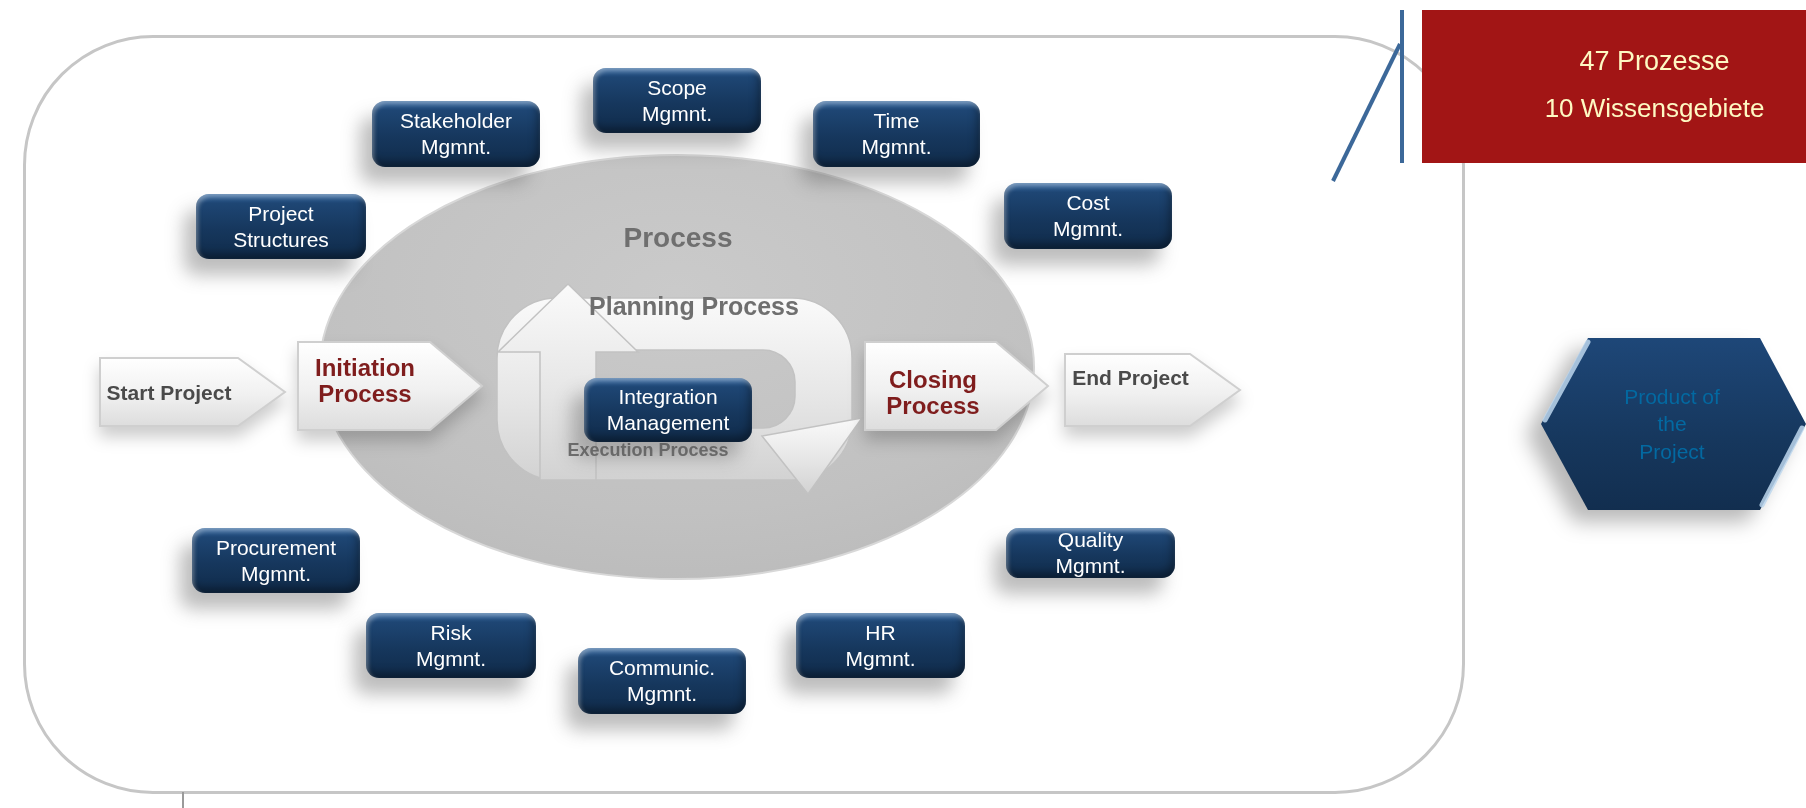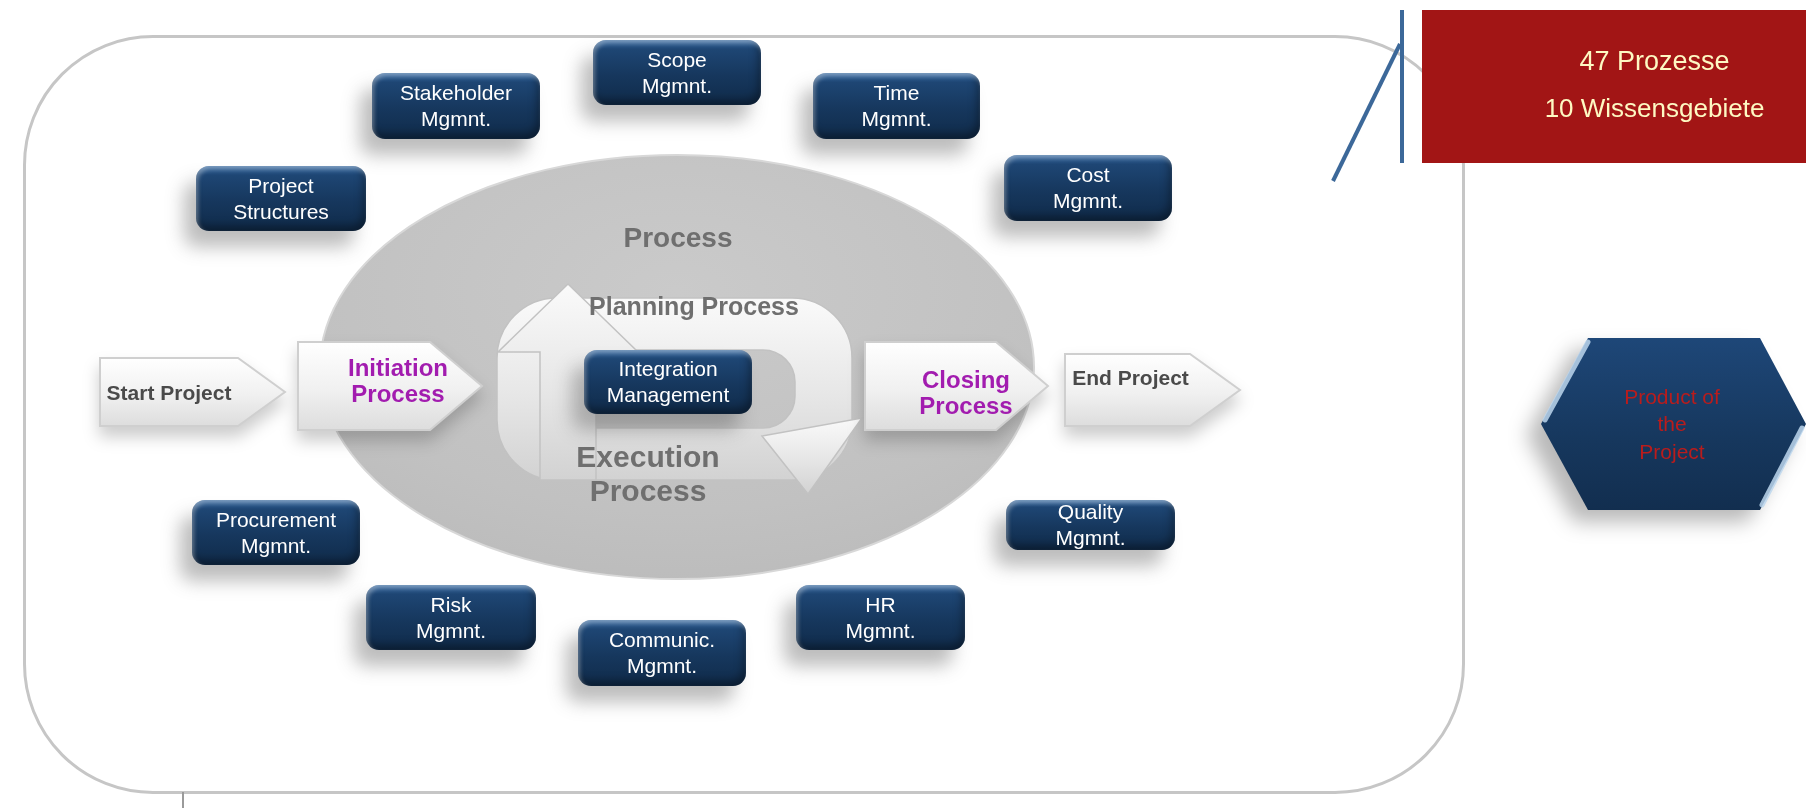--- a/index.html
+++ b/index.html
@@ -14,57 +14,57 @@
   
   svg.art{position:absolute;left:0;top:0;width:1806px;height:808px;}
 
   
   .navy-box{position:absolute;border-radius:13px;color:#fff;text-align:center;
     display:flex;flex-direction:column;align-items:center;justify-content:center;
     font-size:21px;line-height:1.22;
     background:linear-gradient(180deg,#3C6EA5 0%,#1E4674 14%,#16375D 55%,#102B4A 100%);
     box-shadow:-12px 16px 18px rgba(90,90,90,.40),
                inset 2px 3px 4px rgba(255,255,255,.35),
-               inset -3px -5px 8px rgba(0,0,0,.35);}
+               inset -3px -5px 8px rgba(0,0,0,.35);margin-top:28px;}
   .pos-ps{left:196px;top:166px;width:170px;height:65px}
   .pos-st{left:372px;top:73px;width:168px;height:66px}
   .pos-sc{left:593px;top:40px;width:168px;height:65px}
   .pos-ti{left:813px;top:73px;width:167px;height:66px}
   .pos-co{left:1004px;top:155px;width:168px;height:66px}
   .pos-pr{left:192px;top:500px;width:168px;height:65px}
   .pos-ri{left:366px;top:585px;width:170px;height:65px}
   .pos-cm{left:578px;top:620px;width:168px;height:66px}
   .pos-hr{left:796px;top:585px;width:169px;height:65px}
   .pos-qu{left:1006px;top:500px;width:169px;height:50px}
   .pos-int{left:584px;top:350px;width:168px;height:64px;font-size:21px;}
 
   
   .gray-title{position:absolute;color:#6F6F6F;font-weight:bold;text-align:center;}
   .t-mon1{left:438px;top:182px;width:480px;font-size:28px;}
   .t-mon2{left:438px;top:222px;width:480px;font-size:28px;}
   .t-plan{left:564px;top:292px;width:260px;font-size:25px;}
-  .t-exec{left:518px;top:440px;width:260px;font-size:30px;}
+  .t-exec{left:518px;top:440px;width:260px;font-size:18px;}
 
   
   .flow-label{position:absolute;font-weight:bold;text-align:center;color:#4A4A4A;}
   .t-start{left:100px;top:381px;width:138px;font-size:21px;}
   .t-end{left:1068px;top:366px;width:125px;font-size:21px;}
-  .two-line{color:#a21caf;font-size:24px;line-height:1.1;padding-left:33px;}
+  .two-line{color:#7f1d1d;font-size:24px;line-height:1.1;}
   .t-init{left:298px;top:355px;width:134px;}
   .t-clos{left:866px;top:367px;width:134px;}
 
   
   .badge{position:absolute;left:1422px;top:10px;width:371px;height:153px;
     background:#A21515;color:#fef9c3;display:flex;flex-direction:column;
     align-items:center;justify-content:center;text-align:center;padding-left:47px;}
   .badge .b1{font-size:27px;margin-bottom:13px;white-space:pre-wrap;}
   .badge .b2,.badge .b3{font-size:26px;line-height:1.4;white-space:pre-wrap;}
 
   
-  .t-product{position:absolute;left:1572px;top:383px;width:200px;color:#b91c1c;
+  .t-product{position:absolute;left:1572px;top:383px;width:200px;color:#0369a1;
     font-size:21px;line-height:1.3;text-align:center;}
 </style>
 </head>
 <body>
 
 <div class="stage">
 
   <div class="frame"></div>
 
   <svg class="art" viewBox="0 0 1806 808">

